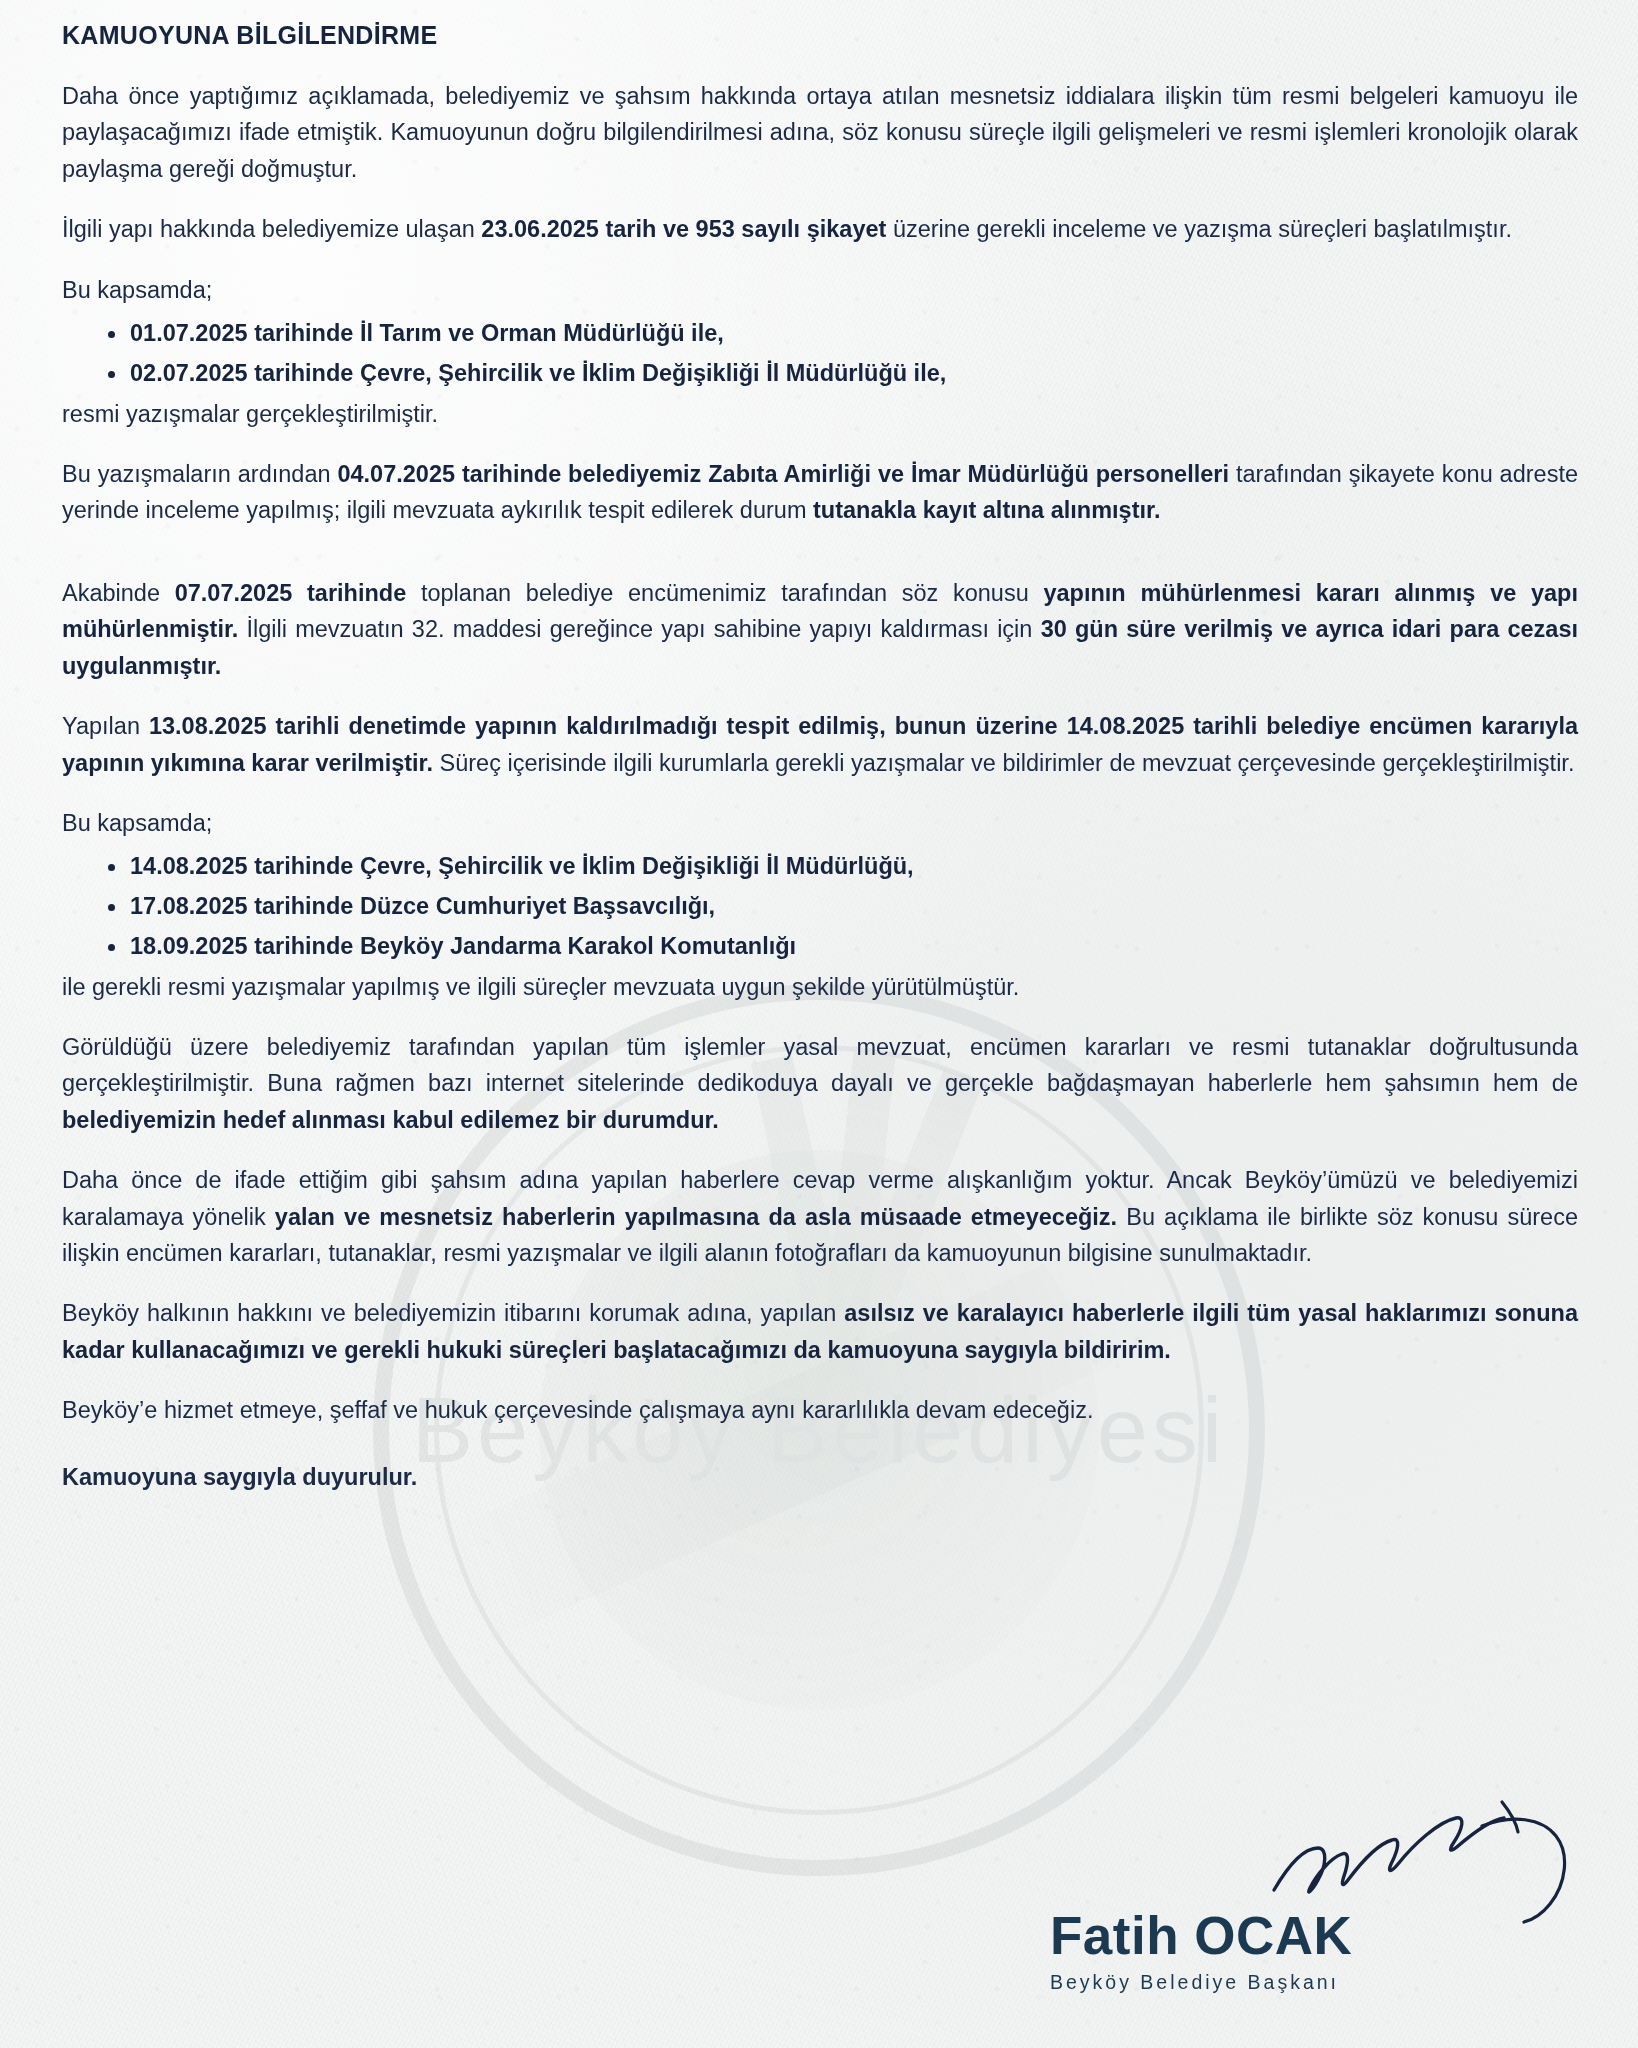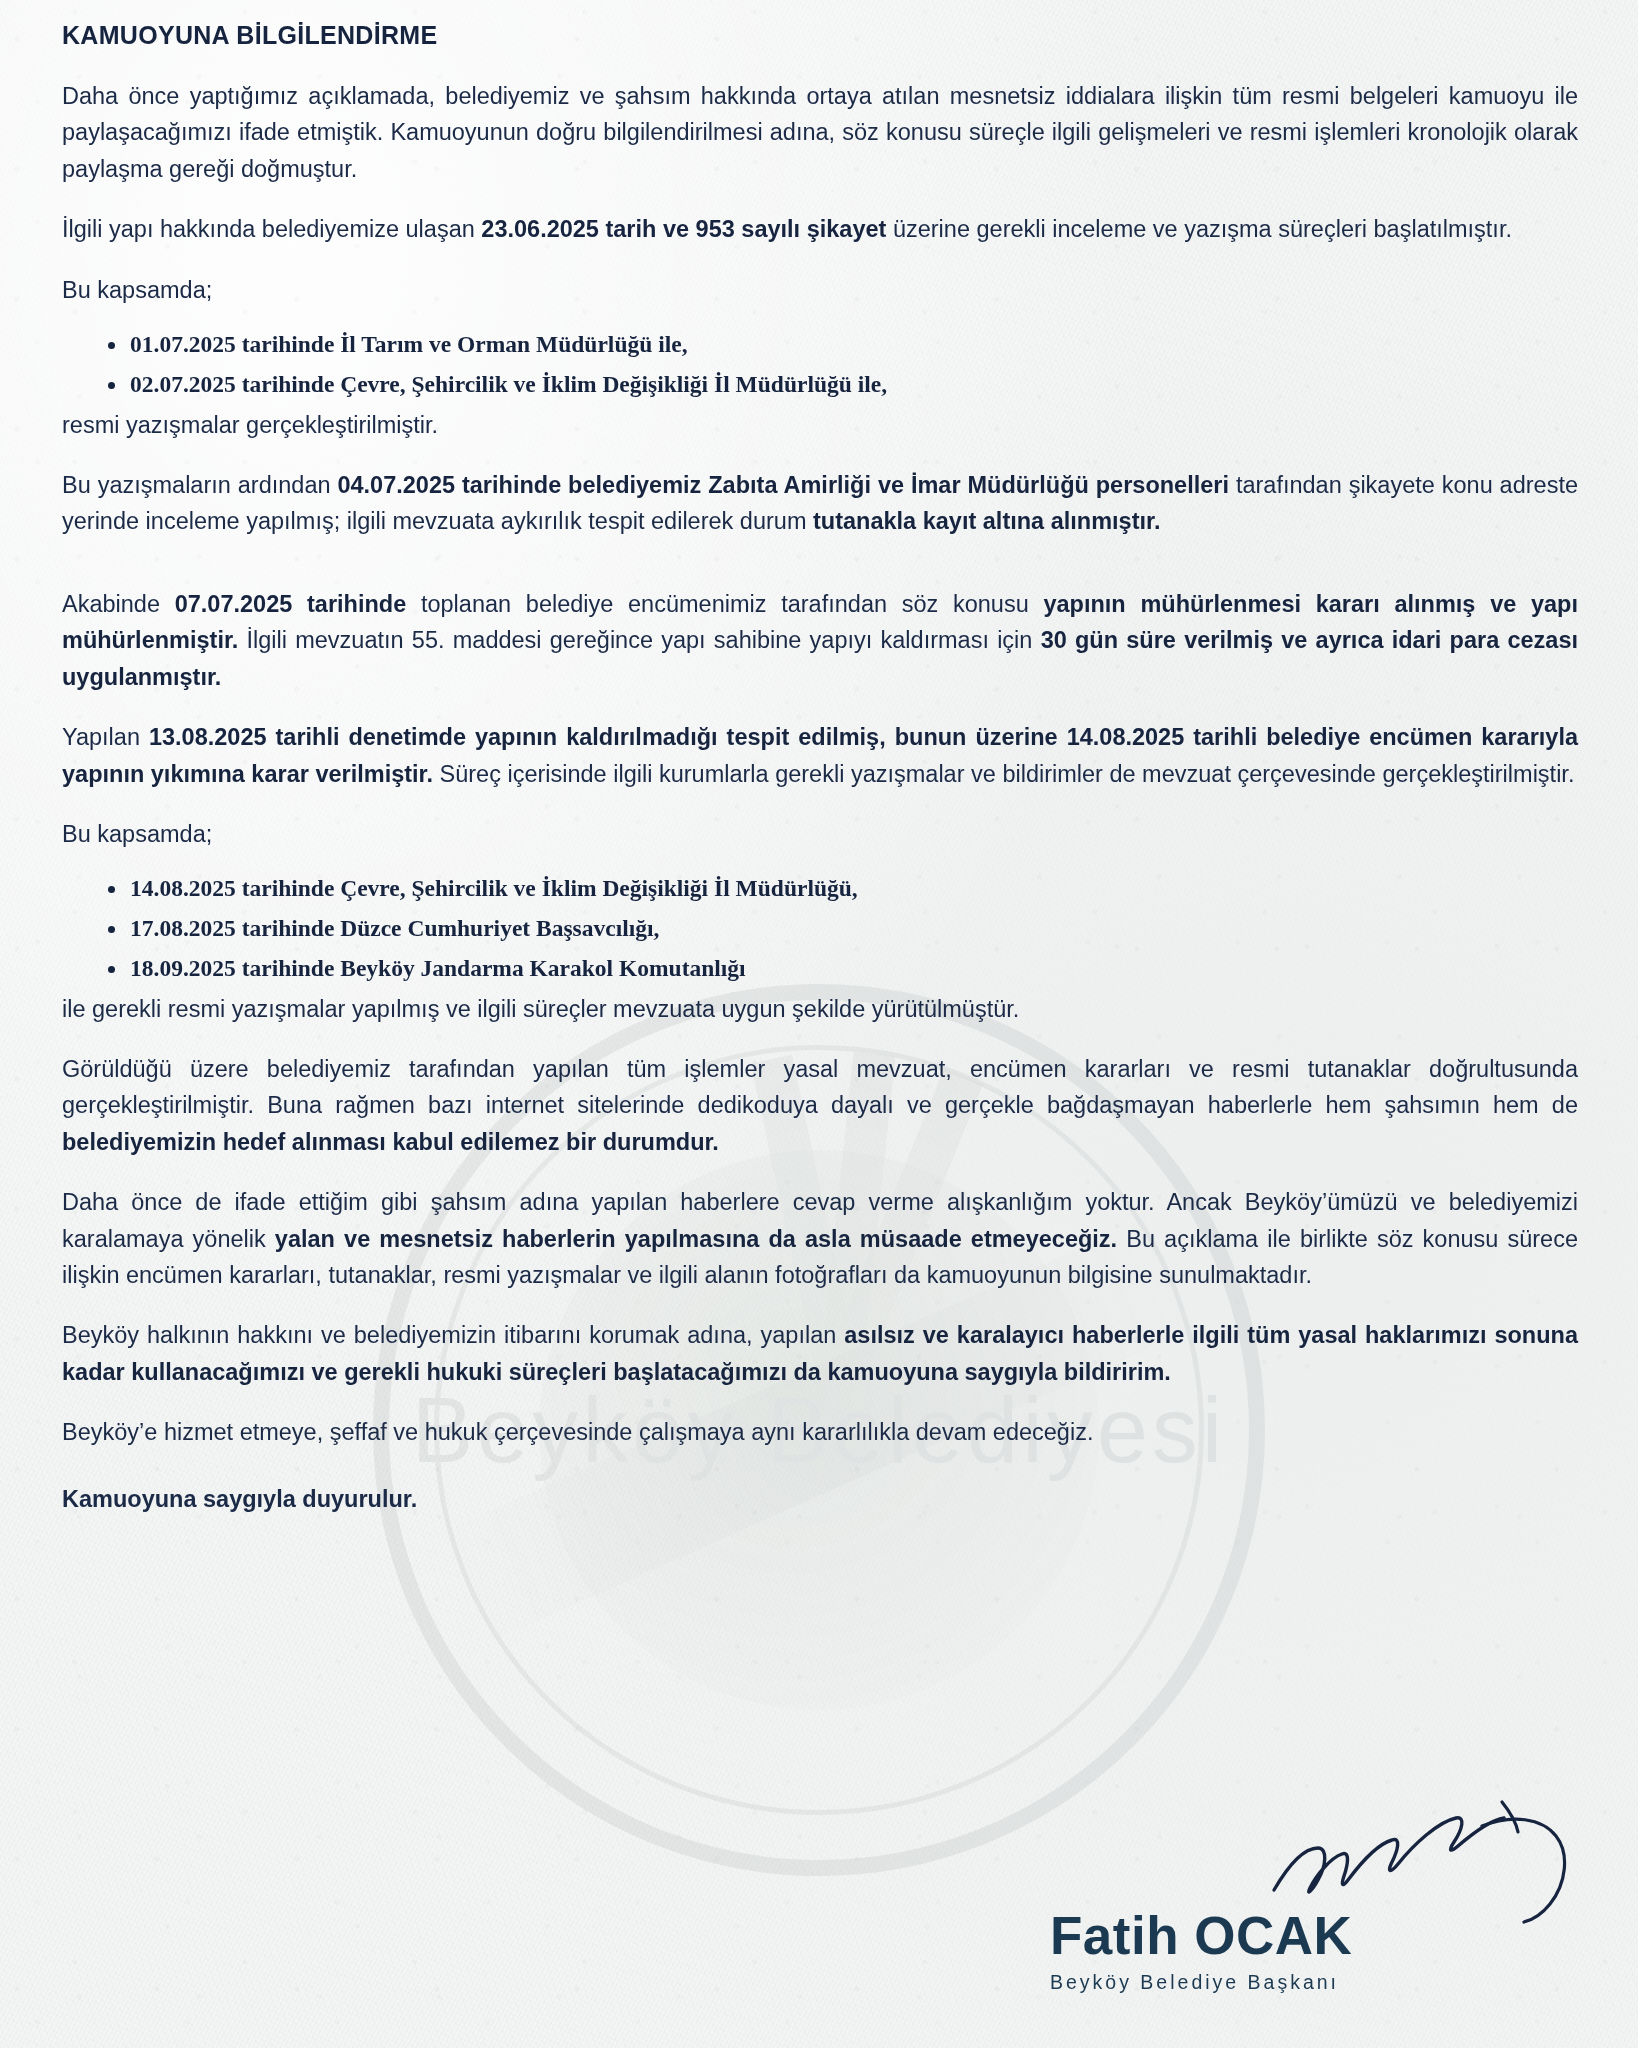--- a/index.html
+++ b/index.html
@@ -108,24 +108,23 @@
     margin: 0 0 24px 0;
     color: #1b2a47;
     hyphens: none;
   }
   p.para.tight { margin-bottom: 4px; }
   p.para.after-list { margin-top: 0; text-align: left; }
 
   p.para b, li b { font-weight: 700; color: #16243f; }
 
   ul.bullets {
-    margin: 19px 0 0 0;
+    margin: 8px 0 0 0;
     padding-left: 46px;
     list-style: none;
-    font-family: Liberation Serif, serif;
   }
   ul.bullets li {
     font-size: 23.5px;
     line-height: 1.52;
     font-weight: 700;
     color: #16243f;
     position: relative;
     padding-left: 22px;
     margin-bottom: 4px;
   }
@@ -212,21 +211,21 @@
 
   <p class="para after-list">resmi yazışmalar gerçekleştirilmiştir.</p>
 
   <p class="para">
     <span>Bu yazışmaların ardından </span><b>04.07.2025 tarihinde belediyemiz Zabıta Amirliği ve İmar Müdürlüğü personelleri</b><span> tarafından şikayete konu adreste yerinde inceleme yapılmış; ilgili mevzuata aykırılık tespit edilerek durum </span><b>tutanakla kayıt altına alınmıştır.</b>
   </p>
 
   <div class="gap-lg"></div>
 
   <p class="para">
-    <span>Akabinde </span><b>07.07.2025 tarihinde</b><span> toplanan belediye encümenimiz tarafından söz konusu </span><b>yapının mühürlenmesi kararı alınmış ve yapı mühürlenmiştir.</b><span> İlgili mevzuatın 55. maddesi gereğince yapı sahibine yapıyı kaldırması için </span><b>30 gün süre verilmiş ve ayrıca idari para cezası uygulanmıştır.</b>
+    <span>Akabinde </span><b>07.07.2025 tarihinde</b><span> toplanan belediye encümenimiz tarafından söz konusu </span><b>yapının mühürlenmesi kararı alınmış ve yapı mühürlenmiştir.</b><span> İlgili mevzuatın 32. maddesi gereğince yapı sahibine yapıyı kaldırması için </span><b>30 gün süre verilmiş ve ayrıca idari para cezası uygulanmıştır.</b>
   </p>
 
   <p class="para">
     <span>Yapılan </span><b>13.08.2025 tarihli denetimde yapının kaldırılmadığı tespit edilmiş, bunun üzerine 14.08.2025 tarihli belediye encümen kararıyla yapının yıkımına karar verilmiştir.</b><span> Süreç içerisinde ilgili kurumlarla gerekli yazışmalar ve bildirimler de mevzuat çerçevesinde gerçekleştirilmiştir.</span>
   </p>
 
   <p class="para tight">Bu kapsamda;</p>
 
   <ul class="bullets">
     <li>14.08.2025 tarihinde Çevre, Şehircilik ve İklim Değişikliği İl Müdürlüğü,</li>

